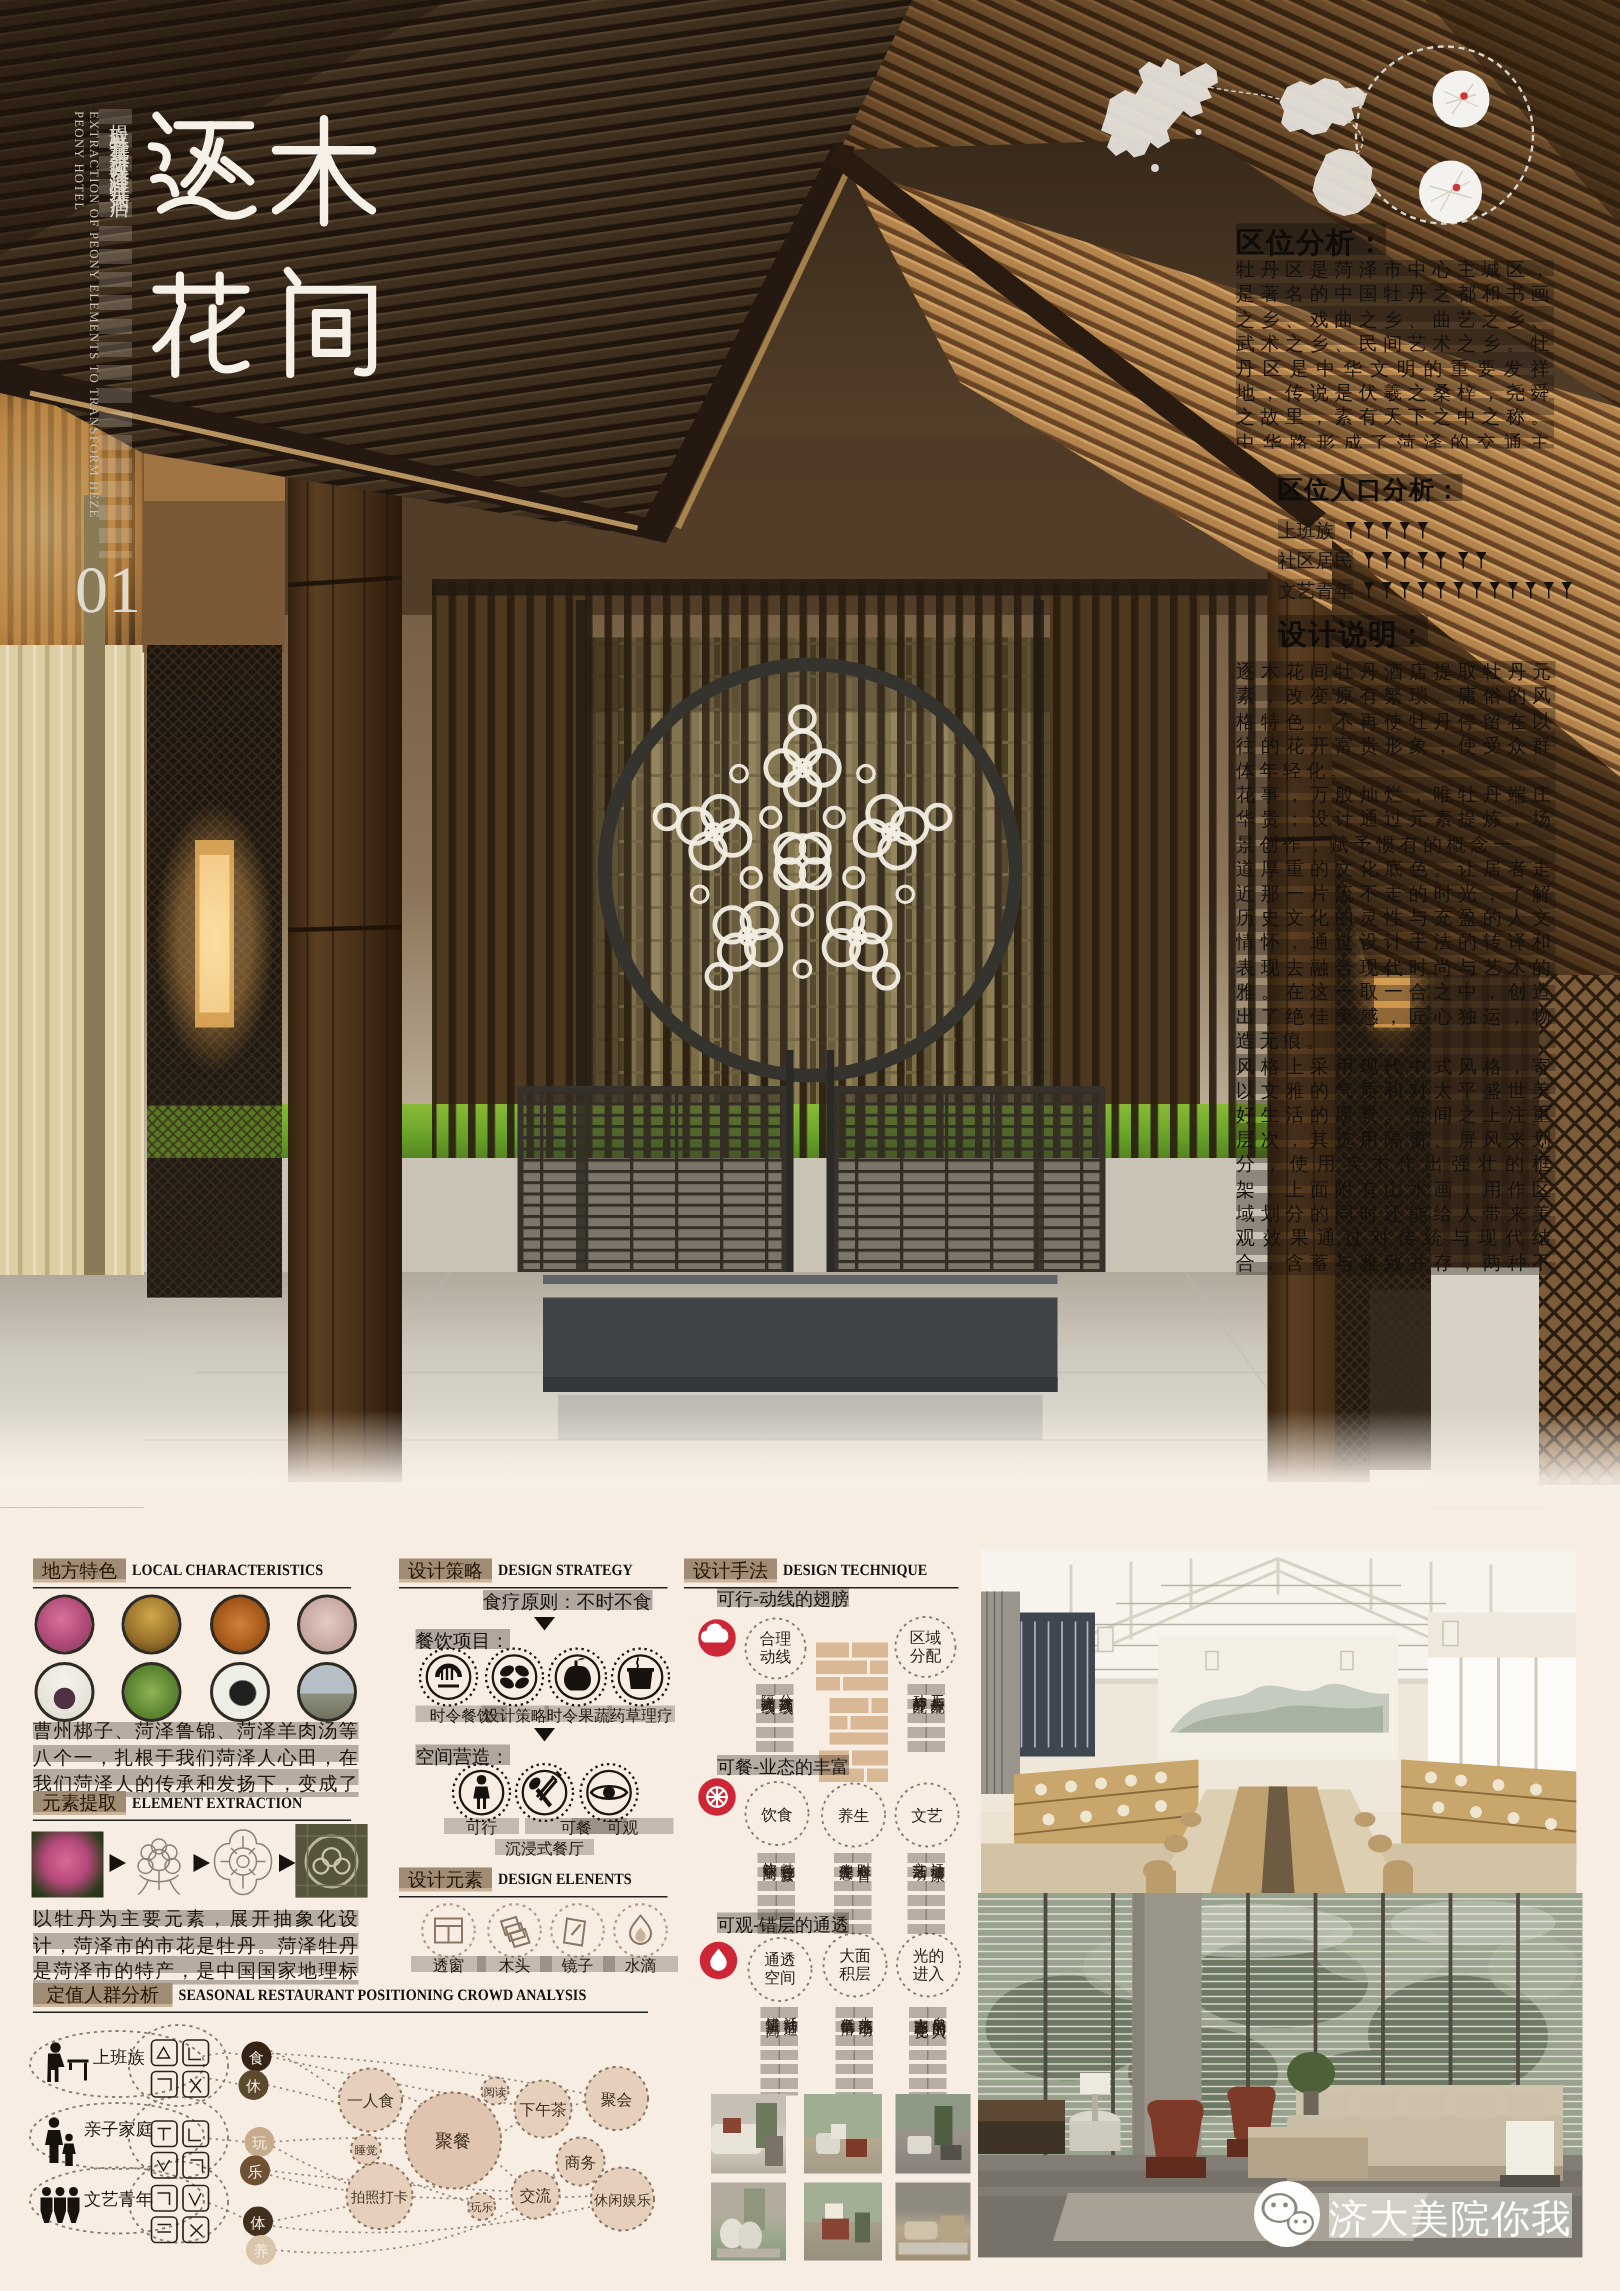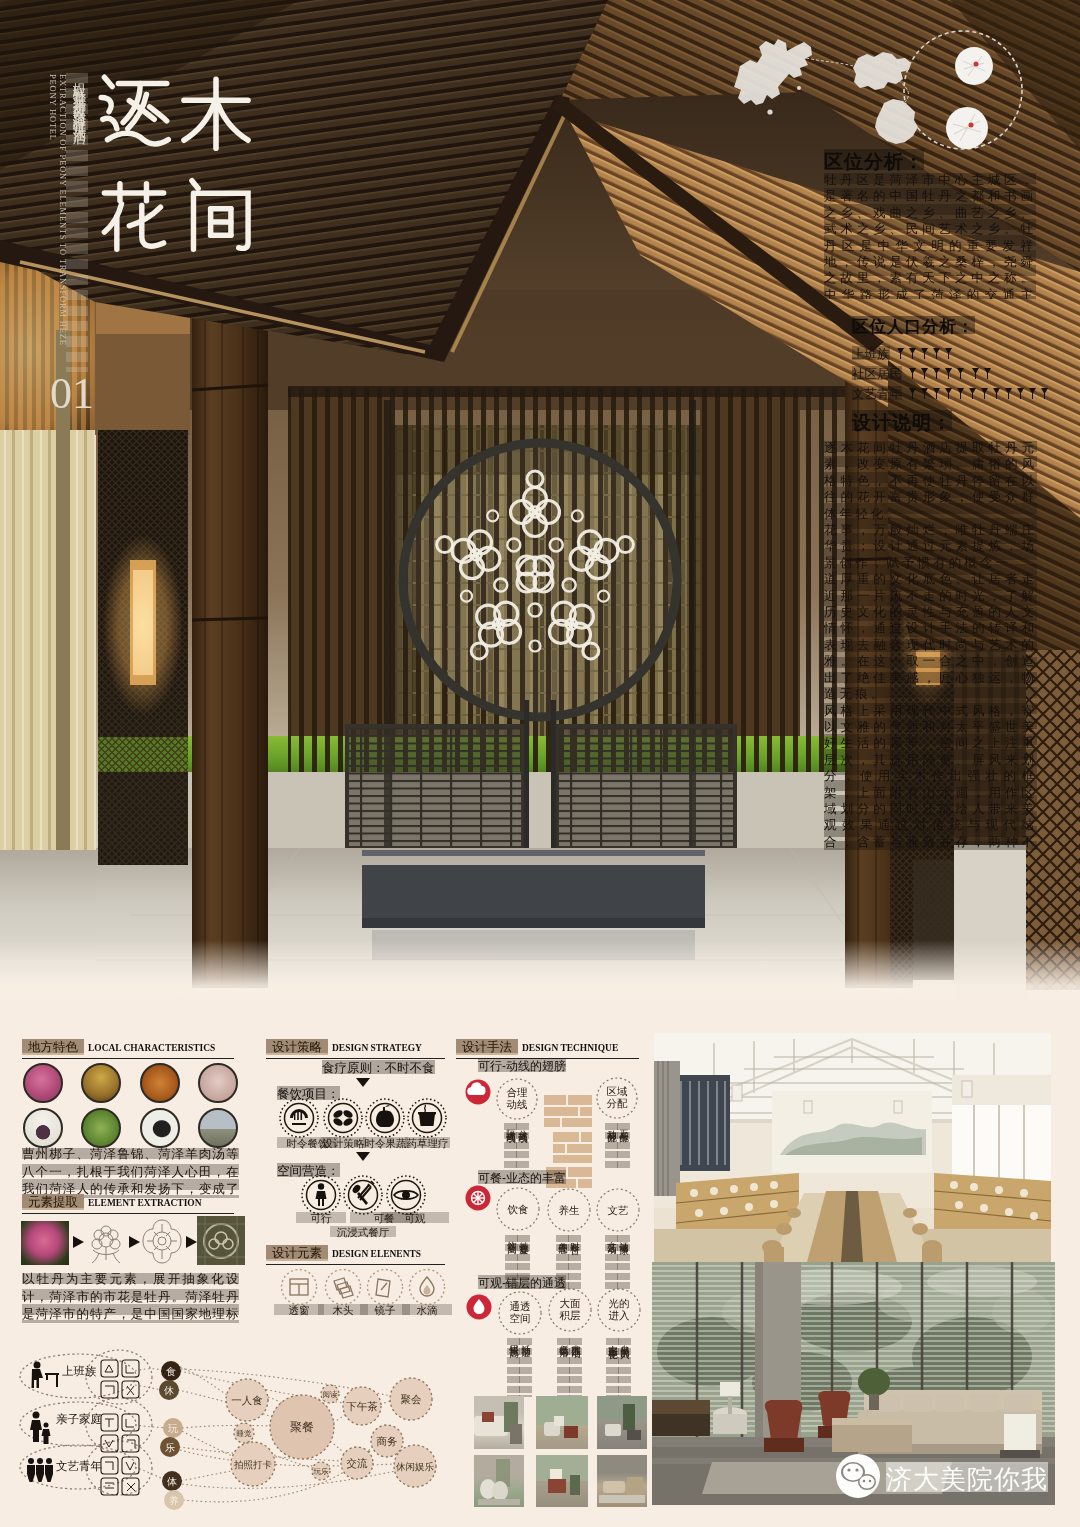--- a/index.html
+++ b/index.html
@@ -518,20 +518,25 @@
 <g stroke="#6e6c50" stroke-width="1">
         <line x1="0" y1="8" x2="48" y2="8"></line>
         <line x1="0" y1="41" x2="48" y2="41"></line>
         <line x1="8" y1="0" x2="8" y2="49"></line>
         <line x1="40" y1="0" x2="40" y2="49"></line>
       </g>
 </svg>
 
 <div class="abs para2" style="left:22px;top:1271px;width:217px;height:52px">以牡丹为主要元素，展开抽象化设计，菏泽市的市花是牡丹。菏泽牡丹是菏泽市的特产，是中国国家地理标志产品之一，也是中国的牡丹之都。</div>
 
+<div class="bhd" style="left:22px;top:1322px;width:420px">
+<div class="bx" style="width:93px;line-height:16px">定值人群分析</div>
+<div class="en" style="left:97px">SEASONAL RESTAURANT POSITIONING CROWD ANALYSIS</div>
+<div class="ln" style="width:410px"></div>
+</div>
 
 <svg class="abs" style="left:0px;top:1345px" width="462" height="182" viewBox="0 0 462 182">
 <g fill="none" stroke="#9a8872" stroke-width="1.1" stroke-dasharray="1.6,2.8">
 <path d="M135,26 C150,22 160,24 163,26"></path>
 <path d="M180,22 C200,30 215,42 227,50"></path>
 <path d="M180,26 C240,40 300,52 344,58"></path>
 <path d="M181,24 C260,28 340,40 391,51"></path>
 <path d="M178,45 C210,52 245,62 272,72"></path>
 <path d="M182,83 C215,80 245,80 271,81"></path>
 <path d="M182,86 C200,96 218,104 232,111"></path>

